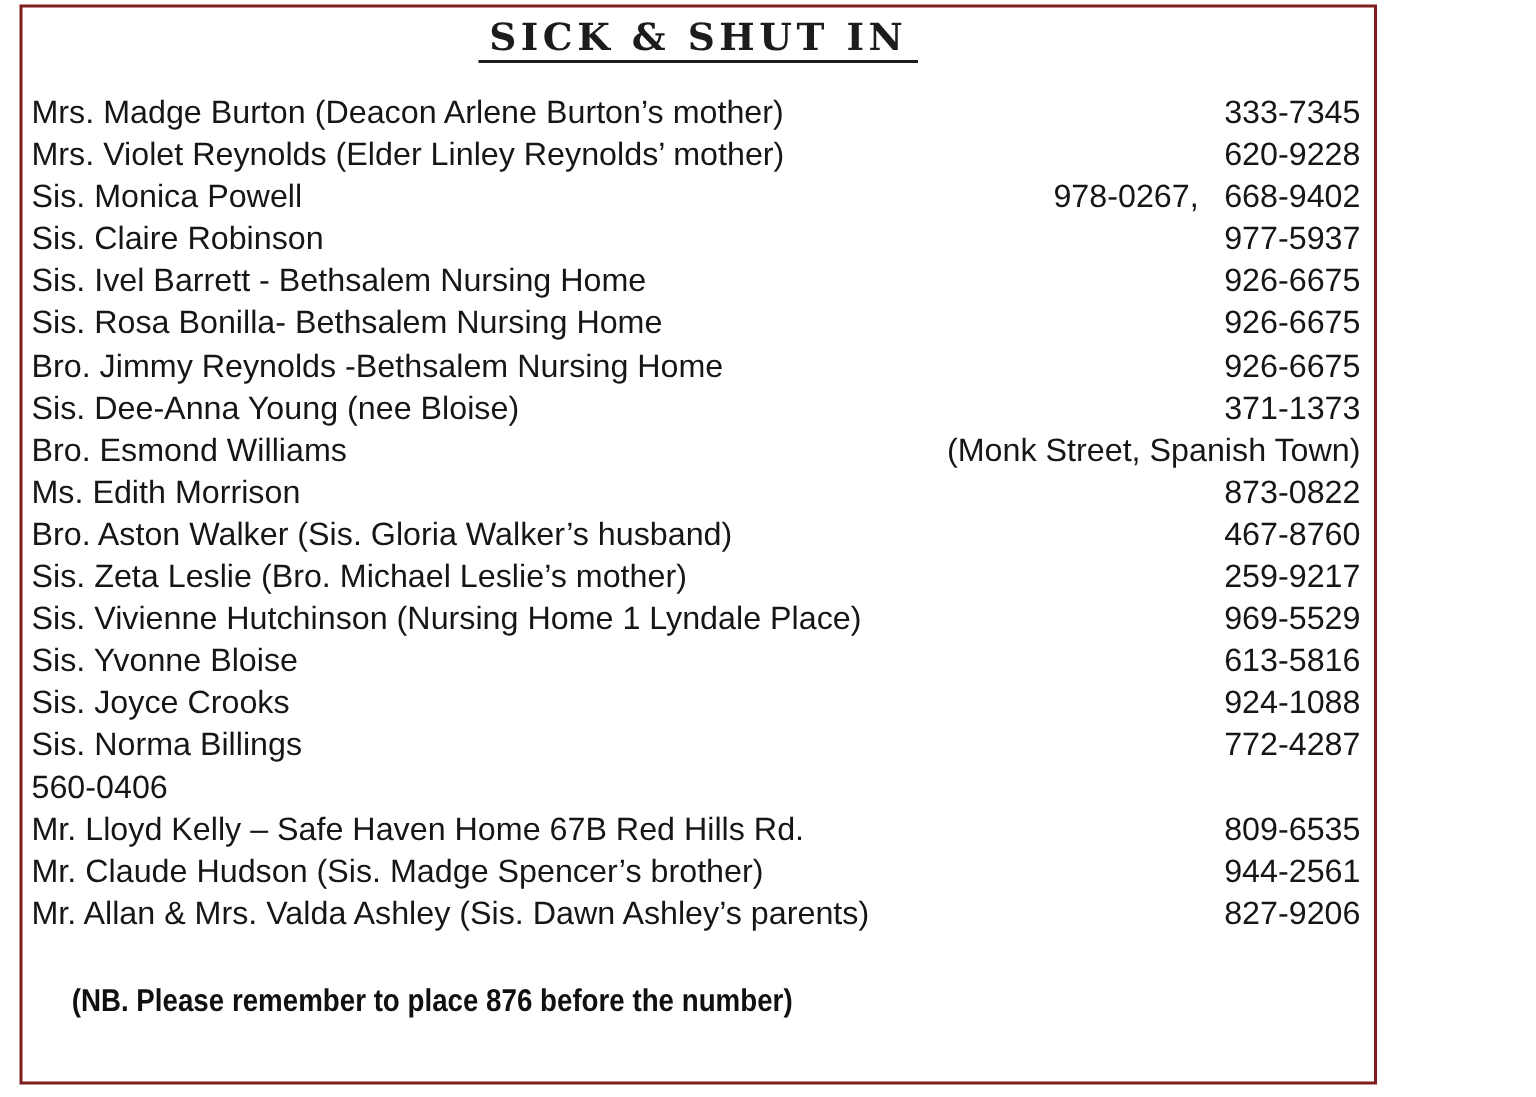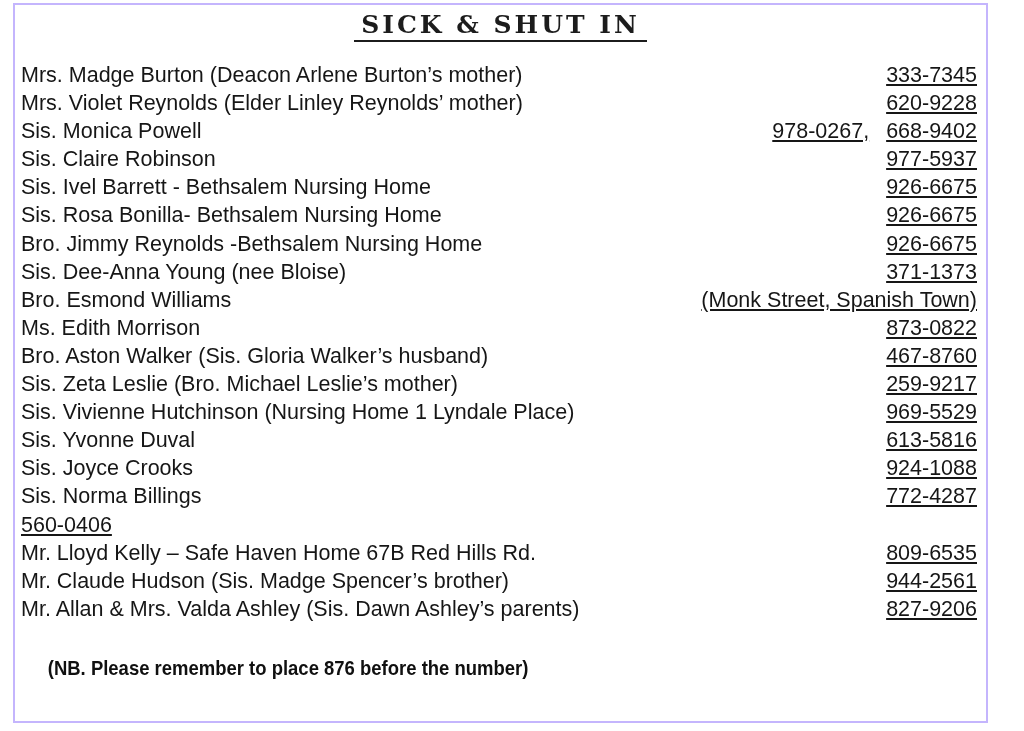--- a/index.html
+++ b/index.html
@@ -12,23 +12,23 @@
     height: 731px;
     position: relative;
     overflow: hidden;
     font-family: "Liberation Sans", sans-serif;
     color: #161616;
   }
   .sheet {
     position: absolute;
     left: 13px;
     top: 3px;
-    width: 975px;
+    width: 905px;
     height: 720px;
-    border: 2px solid #c4b5fd;
+    border: 2px solid #7f1d1d;
     box-sizing: border-box;
     background: #ffffff;
   }
   .title-wrap {
     text-align: center;
     margin-top: 6px;
     height: 37px;
   }
   .title {
     display: inline-block;
@@ -54,21 +54,20 @@
     padding: 0 9px 0 6px;
     white-space: nowrap;
   }
   .entry-name {
     flex: 0 1 auto;
     overflow: hidden;
   }
   .entry-phone-group {
     flex: 0 0 auto;
     text-align: right;
-    text-decoration: underline;
   }
   .entry-phone-prefix {
     margin-right: 17px;
     margin-left: 38px;
   }
   .footer {
     text-align: left;
     margin-top: 33px;
   }
   .footer-inner {
@@ -150,21 +149,21 @@
     <span class="entry-name">Sis. Zeta Leslie (Bro. Michael Leslie’s mother)</span>
     <span class="entry-phone-group"><span class="entry-phone">259-9217</span></span>
   </div>
 
   <div class="row">
     <span class="entry-name">Sis. Vivienne Hutchinson (Nursing Home 1 Lyndale Place)</span>
     <span class="entry-phone-group"><span class="entry-phone">969-5529</span></span>
   </div>
 
   <div class="row">
-    <span class="entry-name">Sis. Yvonne Duval</span>
+    <span class="entry-name">Sis. Yvonne Bloise</span>
     <span class="entry-phone-group"><span class="entry-phone">613-5816</span></span>
   </div>
 
   <div class="row">
     <span class="entry-name">Sis. Joyce Crooks</span>
     <span class="entry-phone-group"><span class="entry-phone">924-1088</span></span>
   </div>
 
   <div class="row">
     <span class="entry-name">Sis. Norma Billings</span>

